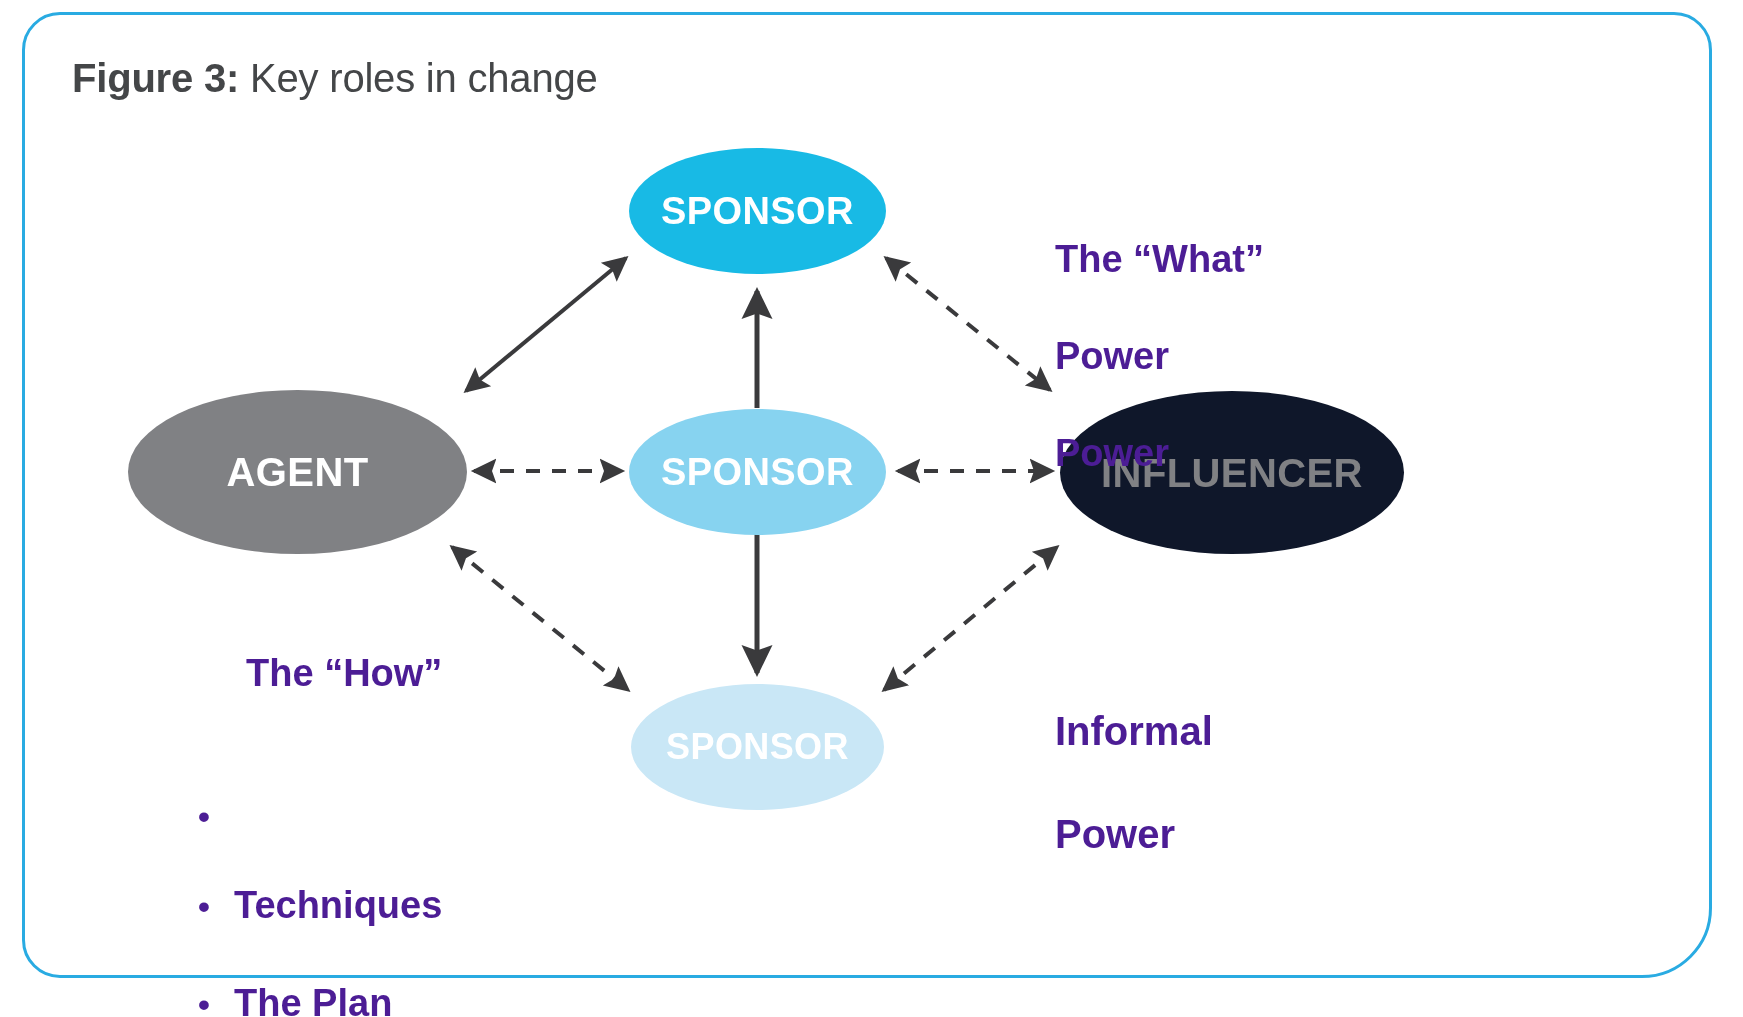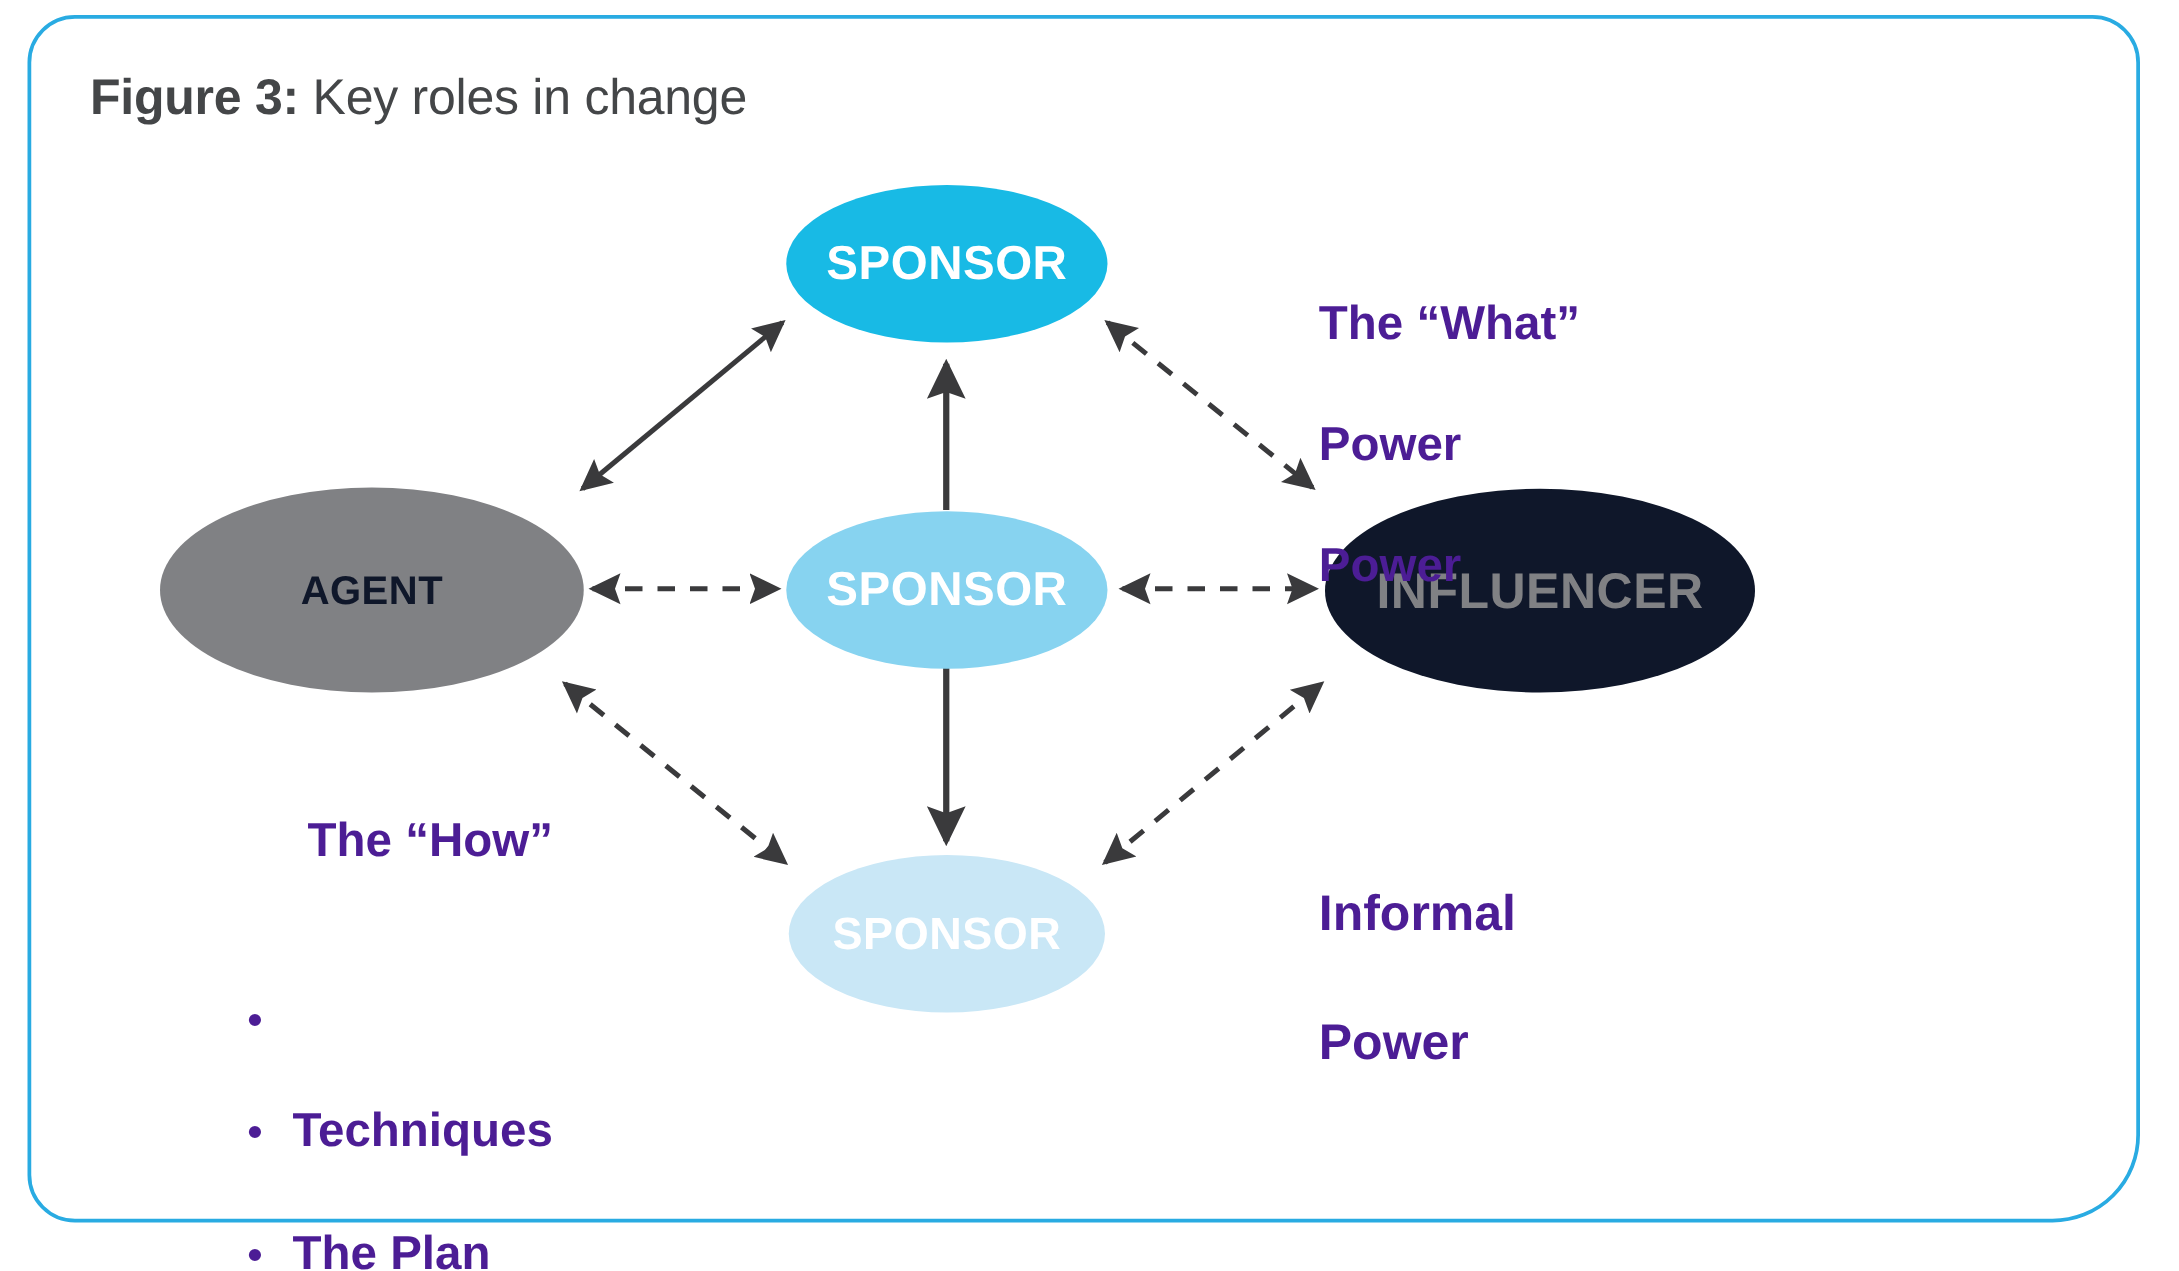--- a/index.html
+++ b/index.html
@@ -87,21 +87,21 @@
   #node-sponsor-bot {
     left: 631px; top: 684px; width: 253px; height: 126px;
     background: #c9e7f6;
   }
   #node-sponsor-bot .node-label { color: #ffffff; font-size: 36px; }
 
   #node-agent {
     left: 128px; top: 390px; width: 339px; height: 164px;
     background: #808184;
   }
-  #node-agent .node-label { color: #0f172a; font-size: 32px; }
+  #node-agent .node-label { color: #ffffff; font-size: 40px; }
 
   #node-influencer {
     left: 1060px; top: 391px; width: 344px; height: 163px;
     background: #0f172a;
   }
   #node-influencer .node-label { color: #808184; font-size: 40px; }
 
   
   .annotation {
     position: absolute;

